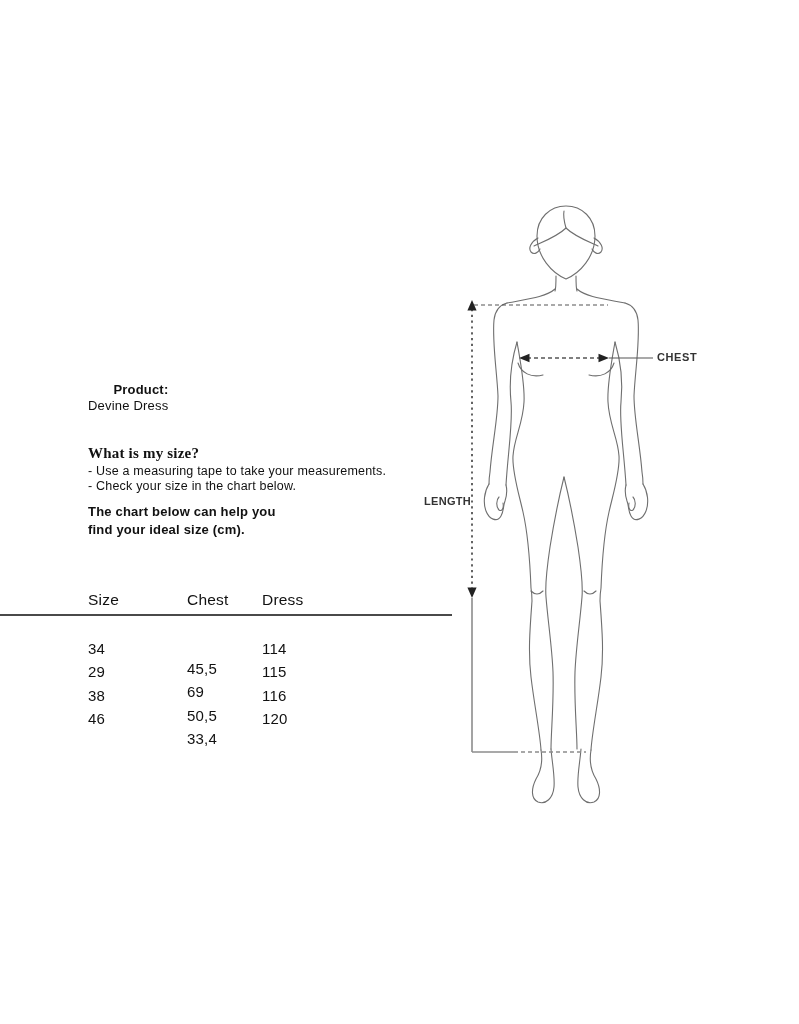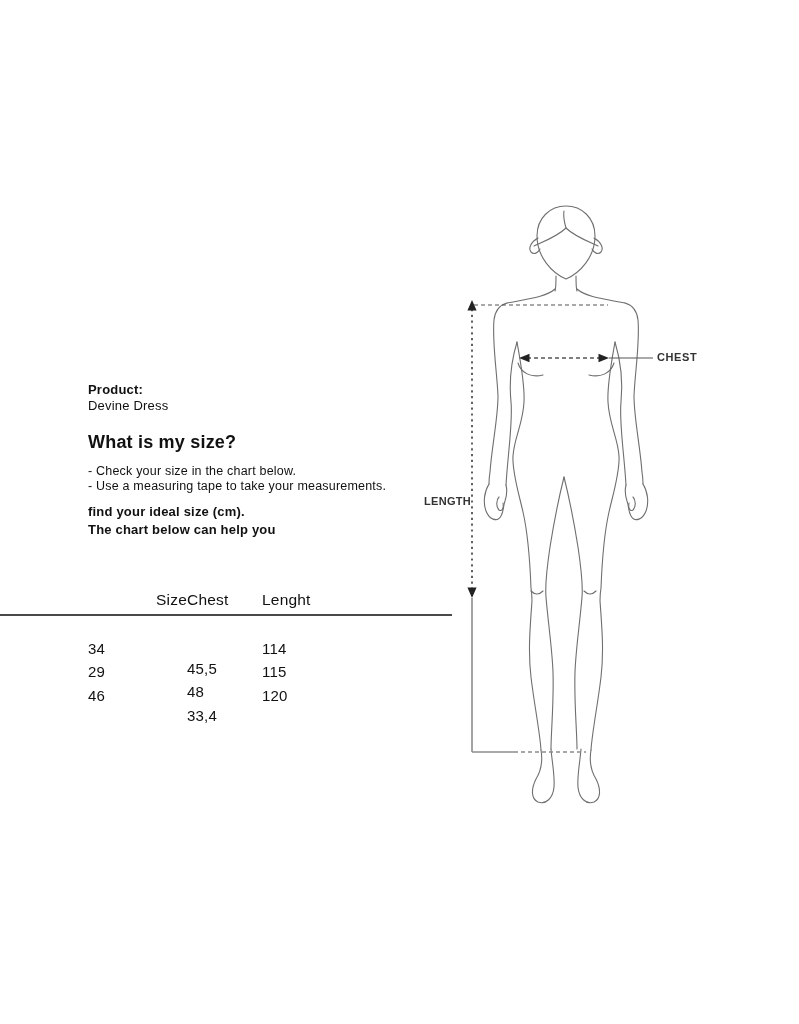--- a/index.html
+++ b/index.html
@@ -9,27 +9,27 @@
     margin:0 auto;
     background:#ffffff;
     font-family:"Liberation Sans", sans-serif;
     color:#111111;
     overflow:hidden;
   }
   .abs{position:absolute;}
   .txt{letter-spacing:0.2px;}
   .bold{font-weight:bold;}
   
-  .product-block{left:88px;top:382px;font-size:13px;line-height:16px;}
-  .sizehelp-heading{left:88px;top:434px;font-size:18px;line-height:16px;}
+  .product-block{left:88px;top:382px;font-size:13px;line-height:16px;text-align:right;}
+  .sizehelp-heading{left:88px;top:445px;font-size:15px;line-height:16px;font-family:Liberation Serif, serif;}
   .sizehelp-bullets{left:88px;top:464px;font-size:12.5px;line-height:14.5px;}
   .note-block{left:88px;top:503px;font-size:13px;line-height:17.5px;}
   
   .table-header{left:88px;top:591px;display:flex;font-size:15.5px;font-weight:500;}
-  .table-header .c1{width:99px;text-align:right;}
+  .table-header .c1{width:99px;}
   .table-header .c2{width:75px;}
   .header-rule{left:0;top:614px;width:452px;height:2px;background:#4a4a4a;}
   .table-rows{left:88px;top:637px;font-size:15px;}
   .table-row{display:flex;height:23.3px;align-items:center;}
   .table-row .c1{width:99px;}
   .table-row .c2{width:75px;margin-top:40px;}
   
   .chest-label{left:657px;top:351px;font-size:11px;font-weight:bold;color:#333;letter-spacing:0.6px;}
   .length-label{left:424px;top:495px;width:60px;text-align:left;font-size:11px;font-weight:bold;color:#333;letter-spacing:0.3px;}
   svg.fig{position:absolute;left:0;top:0;}
@@ -40,46 +40,51 @@
 <div class="canvas">
 
   <div class="abs txt product-block">
     <div class="bold">Product:</div>
     <div>Devine Dress</div>
   </div>
 
   <div class="abs txt bold sizehelp-heading">What is my size?</div>
 
   <div class="abs txt sizehelp-bullets">
+    <div>- Use a measuring tape to take your measurements.</div>
     <div>- Check your size in the chart below.</div>
-    <div>- Use a measuring tape to take your measurements.</div>
   </div>
 
   <div class="abs txt bold note-block">
+    <div>The chart below can help you</div>
     <div>find your ideal size (cm).</div>
-    <div>The chart below can help you</div>
   </div>
 
   <div class="abs txt table-header">
     <div class="c1">Size</div>
     <div class="c2">Chest</div>
-    <div class="c3">Lenght</div>
+    <div class="c3">Dress</div>
   </div>
   <div class="abs header-rule"></div>
 
   <div class="abs txt table-rows">
     <div class="table-row">
       <div class="c1">34</div>
       <div class="c2">45,5</div>
       <div class="c3">114</div>
     </div>
     <div class="table-row">
       <div class="c1">29</div>
-      <div class="c2">48</div>
+      <div class="c2">69</div>
       <div class="c3">115</div>
+    </div>
+    <div class="table-row">
+      <div class="c1">38</div>
+      <div class="c2">50,5</div>
+      <div class="c3">116</div>
     </div>
     <div class="table-row">
       <div class="c1">46</div>
       <div class="c2">33,4</div>
       <div class="c3">120</div>
     </div>
   </div>
 
   <svg class="fig" width="799" height="1024" viewBox="0 0 799 1024">
 

